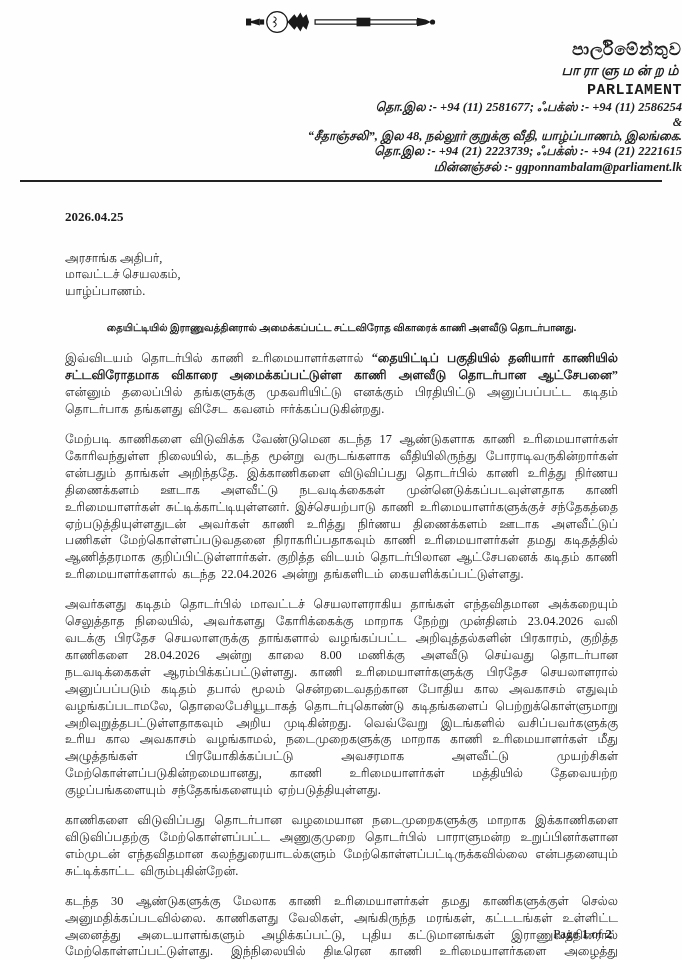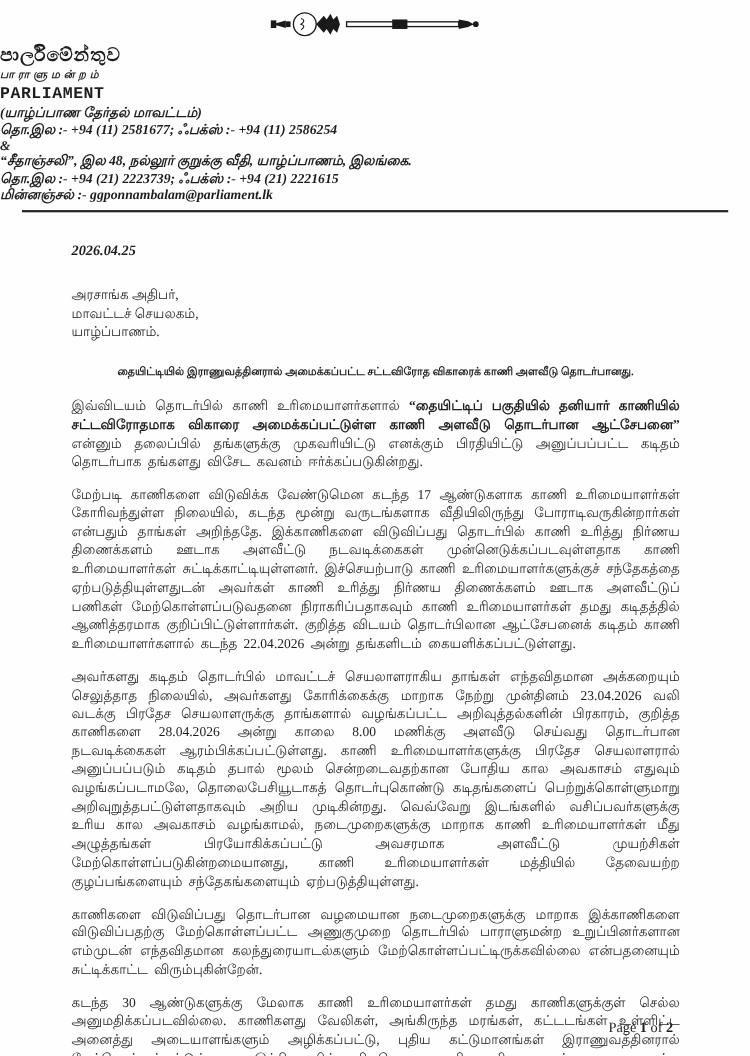--- a/index.html
+++ b/index.html
@@ -7,49 +7,49 @@
     position:relative;
     width:682px;height:960px;
     margin:0 auto;
     background:#fefefe;
     color:#1d1d1d;
     font-family:"Liberation Serif","DejaVu Serif",serif;
     overflow:hidden;
     box-sizing:border-box;
   }
   
-  .letterhead{ text-align:left; padding-top:8px; }
+  .letterhead{ text-align:right; padding-top:8px; }
   .mace{ display:block; margin:0 auto 4px auto; }
   .lh-sinhala{
     font-size:17px; font-weight:bold; letter-spacing:1px;
     margin:2px 0 3px 0;
   }
   .lh-tamil{
-    font-size:10px; font-weight:bold; font-style:italic;
+    font-size:14px; font-weight:bold; font-style:italic;
     letter-spacing:3.5px; margin:2px 0;
   }
   .lh-english{
     font-size:15px; font-weight:bold; letter-spacing:0.5px; margin:1px 0;font-family:Liberation Mono, monospace;
   }
   .lh-line{
     font-size:12.5px; font-weight:bold; font-style:italic;
     line-height:15.5px; margin:0;
   }
   .lh-amp{ font-size:12px; font-weight:bold; font-style:italic; line-height:13px; }
   .lh-rule{
     border:0; border-top:2.2px solid #222;
     margin:5px 20px 0 20px;
   }
   
   .letter{
     padding:0 64px 0 65px;
     font-size:12.3px;
     line-height:16.9px;
   }
-  .date-line{ font-weight:bold; margin-top:27px; font-size:13px;font-style:italic; }
+  .date-line{ font-weight:bold; margin-top:27px; font-size:13px; }
   .recipient{ margin-top:24px; }
   .recipient div{ line-height:16.5px; }
   .subject{
     font-weight:bold; text-align:center;
     margin:20px auto 0 auto; width:92%;
     line-height:18px; font-size:10px;
   }
   .para{
     text-align:justify; margin-top:13px;
     word-spacing:2.5px;
@@ -81,21 +81,20 @@
         <rect x="80" y="13.5" width="118" height="5" fill="#ffffff"></rect>
         <rect x="128" y="11" width="16" height="10" fill="#1a1a1a" stroke="none"></rect>
         <path d="M198,11 l10,2 l6,3 l-6,3 l-10,2 z" fill="#1a1a1a" stroke="none"></path>
         <circle cx="216" cy="16" r="3" fill="#1a1a1a" stroke="none"></circle>
       </g>
     </svg>
 
     <div class="lh-sinhala">පාර්ලිමේන්තුව</div>
     <div class="lh-tamil">பாராளுமன்றம்</div>
     <div class="lh-english">PARLIAMENT</div>
-    <div class="lh-line">(யாழ்ப்பாண தேர்தல் மாவட்டம்)</div>
     <div class="lh-line">தொ.இல :-  +94 (11) 2581677;  ஃபக்ஸ் :-  +94 (11) 2586254</div>
     <div class="lh-amp">&amp;</div>
     <div class="lh-line">“சீதாஞ்சலி”, இல 48, நல்லூர் குறுக்கு வீதி, யாழ்ப்பாணம், இலங்கை.</div>
     <div class="lh-line">தொ.இல :- +94 (21) 2223739; ஃபக்ஸ் :- +94 (21) 2221615</div>
     <div class="lh-line">மின்னஞ்சல் :- ggponnambalam@parliament.lk</div>
 
     <hr class="lh-rule">
   </div>
 
   <div class="letter">

